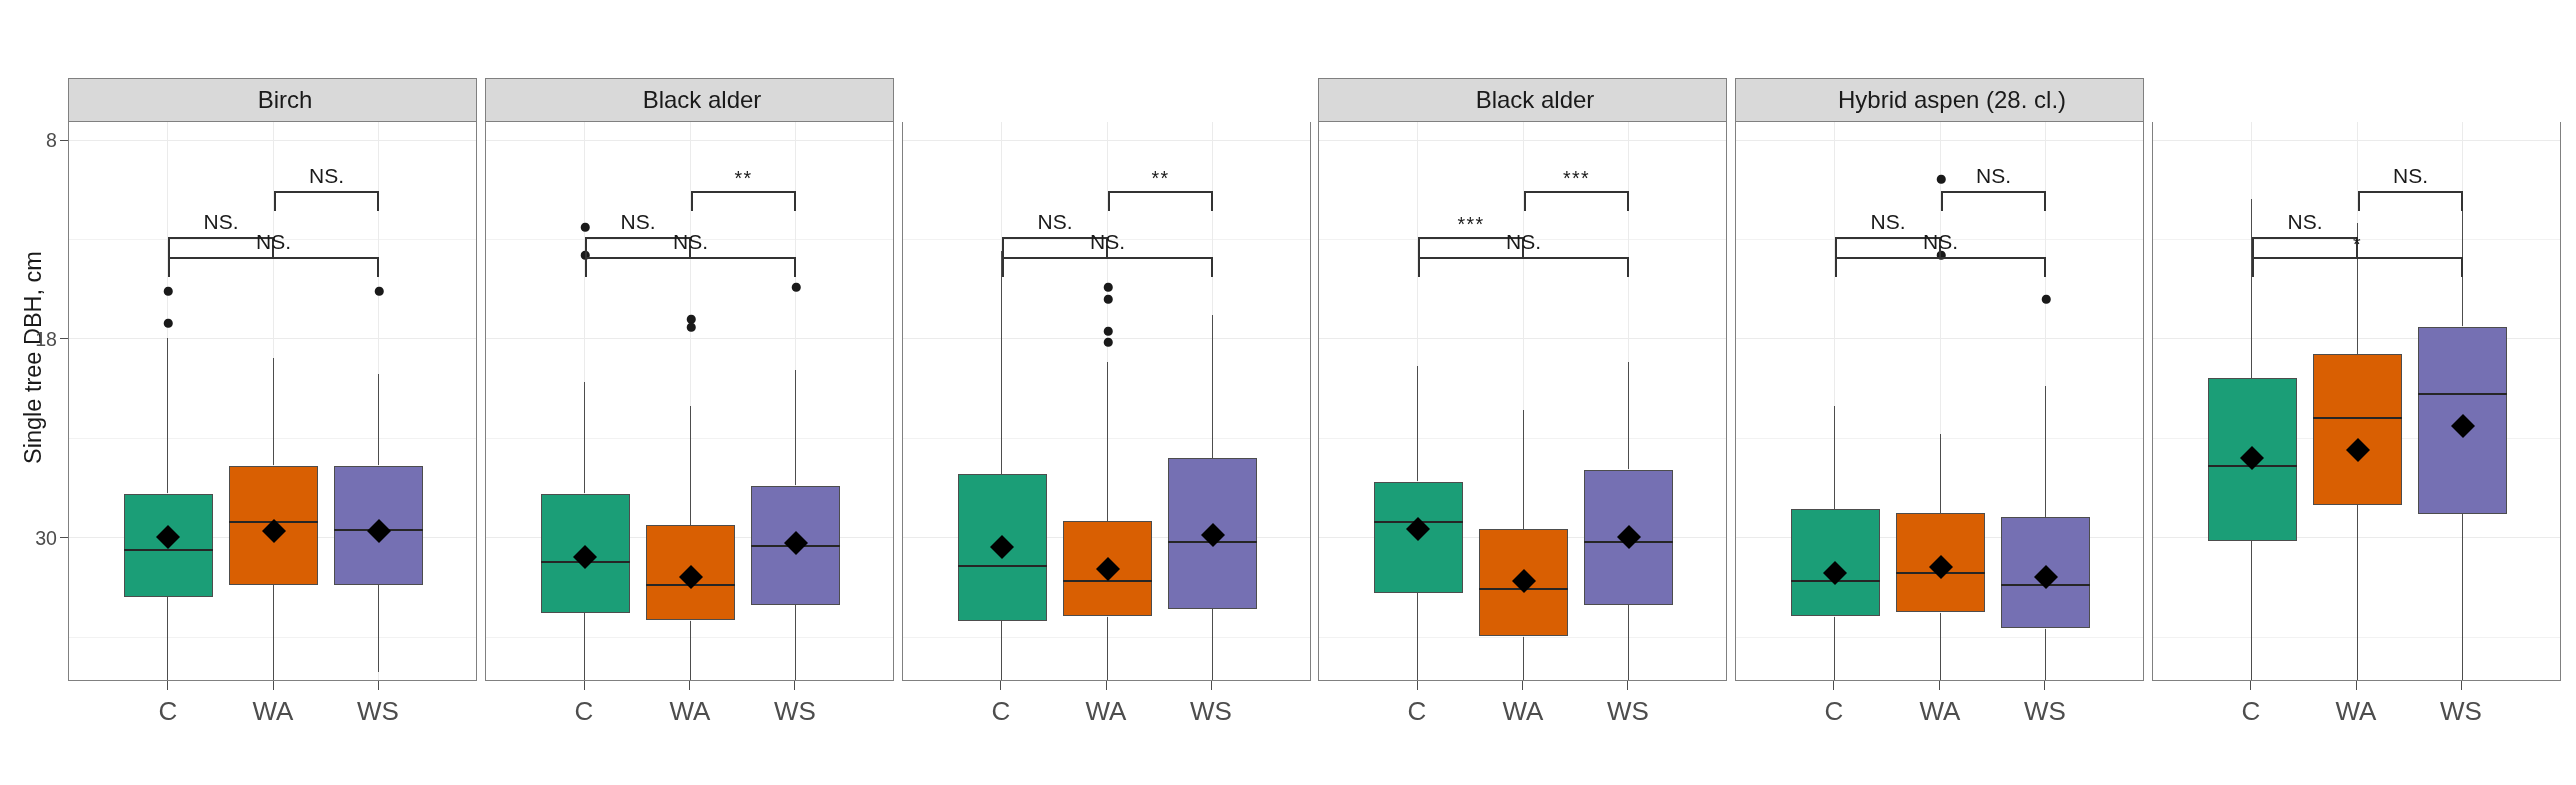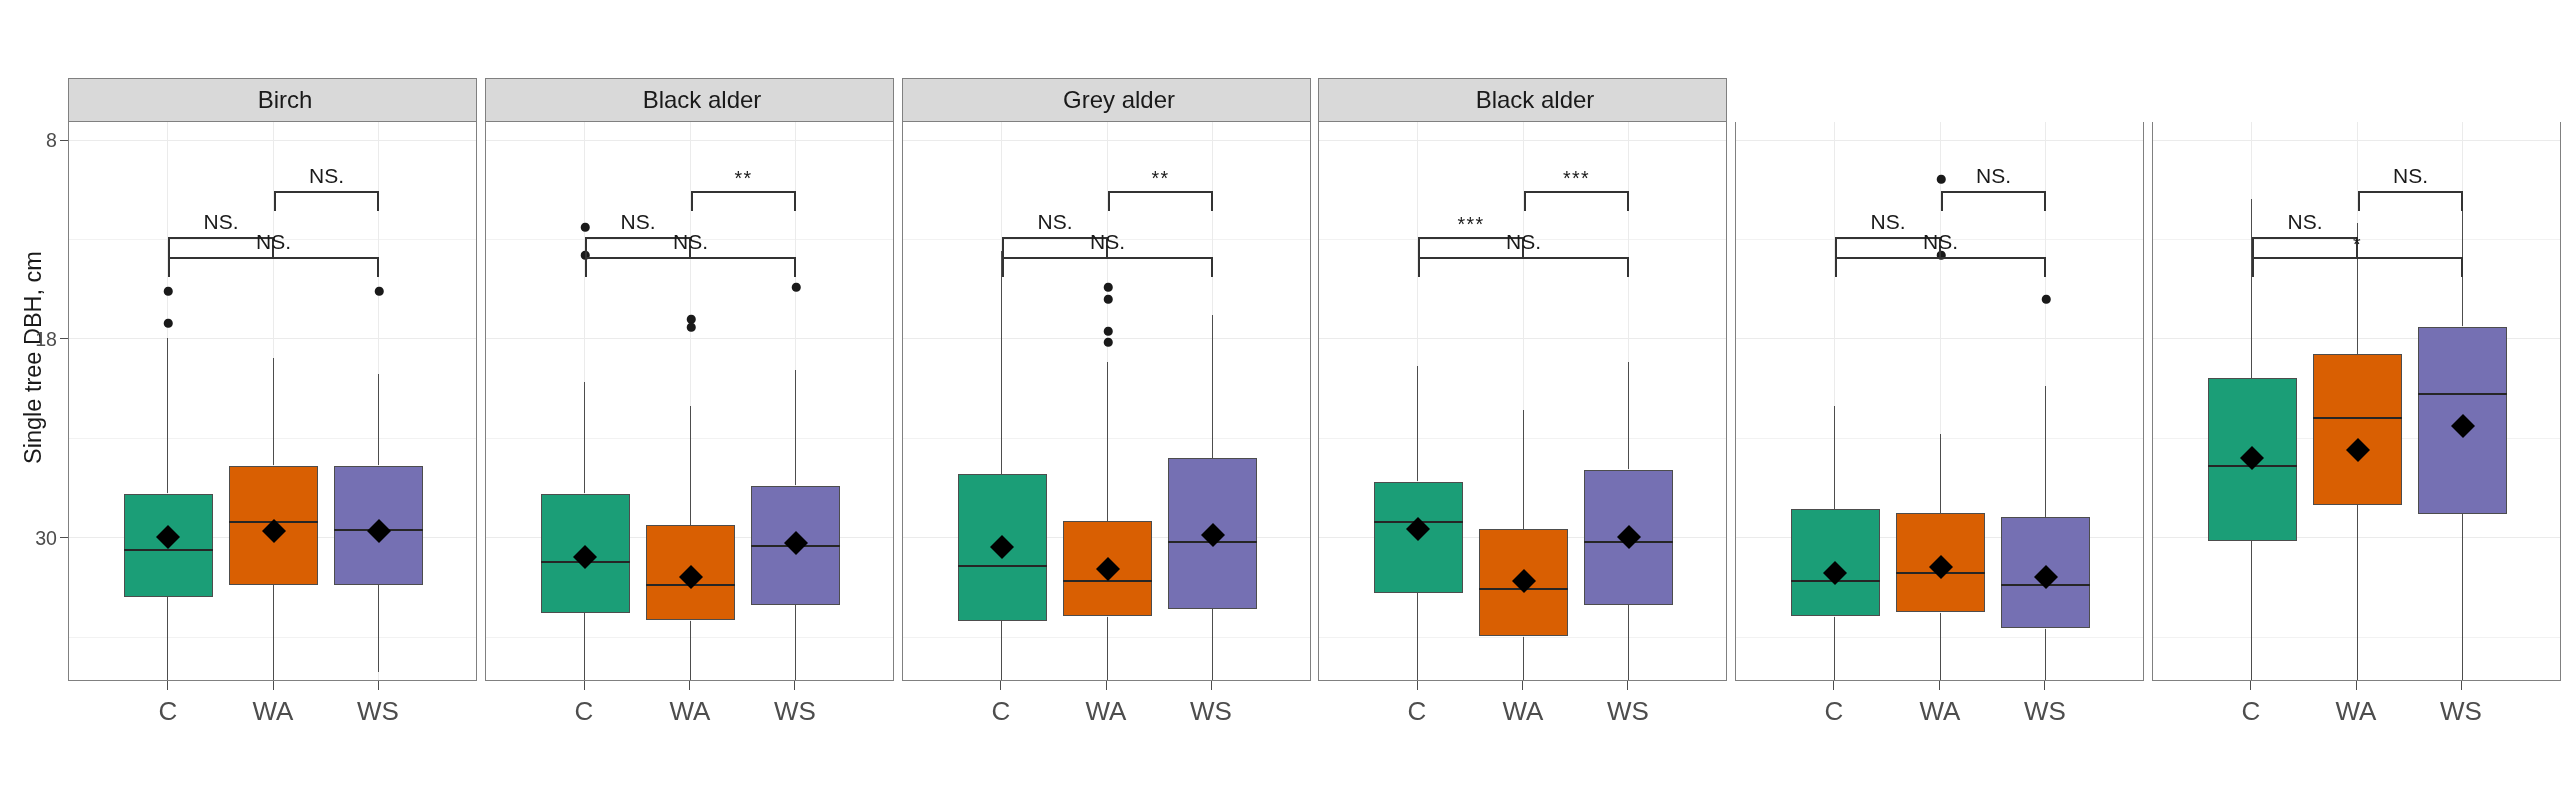--- a/index.html
+++ b/index.html
@@ -149,23 +149,20 @@
           </div>
           <div class="sig-bracket" style="left: 99px; width: 211px; top: 135px; height: 19.6px;">
             <div class="sig-h"></div>
             <div class="sig-l" style="height: 19.6px;"></div>
             <div class="sig-r" style="height: 19.6px;"></div>
             <div class="sig-label" style="top: -26px;">NS.</div>
           </div>
         </div>
       </div>
       <div class="panel" style="left: 902px; width: 409px;">
-        <div class="panel-strip">
-          <span class="panel-strip-label">Grey alder</span>
-        </div>
         <div class="panel-plot">
           <div class="gridline-major" style="top: 415px;"></div>
           <div class="gridline-major" style="top: 216px;"></div>
           <div class="gridline-major" style="top: 17.6px;"></div>
           <div class="gridline-minor" style="top: 515px;"></div>
           <div class="gridline-minor" style="top: 316px;"></div>
           <div class="gridline-minor" style="top: 117px;"></div>
           <div class="vgrid" style="left: 98px;"></div>
           <div class="vgrid" style="left: 204px;"></div>
           <div class="vgrid" style="left: 309px;"></div>
@@ -251,20 +248,23 @@
           </div>
           <div class="sig-bracket" style="left: 99px; width: 211px; top: 135px; height: 19.6px;">
             <div class="sig-h"></div>
             <div class="sig-l" style="height: 19.6px;"></div>
             <div class="sig-r" style="height: 19.6px;"></div>
             <div class="sig-label" style="top: -26px;">NS.</div>
           </div>
         </div>
       </div>
       <div class="panel" style="left: 1735px; width: 409px;">
+        <div class="panel-strip">
+          <span class="panel-strip-label">Hybrid aspen (28. cl.)</span>
+        </div>
         <div class="panel-plot">
           <div class="gridline-major" style="top: 415px;"></div>
           <div class="gridline-major" style="top: 216px;"></div>
           <div class="gridline-major" style="top: 17.6px;"></div>
           <div class="gridline-minor" style="top: 515px;"></div>
           <div class="gridline-minor" style="top: 316px;"></div>
           <div class="gridline-minor" style="top: 117px;"></div>
           <div class="vgrid" style="left: 98px;"></div>
           <div class="vgrid" style="left: 204px;"></div>
           <div class="vgrid" style="left: 309px;"></div>

